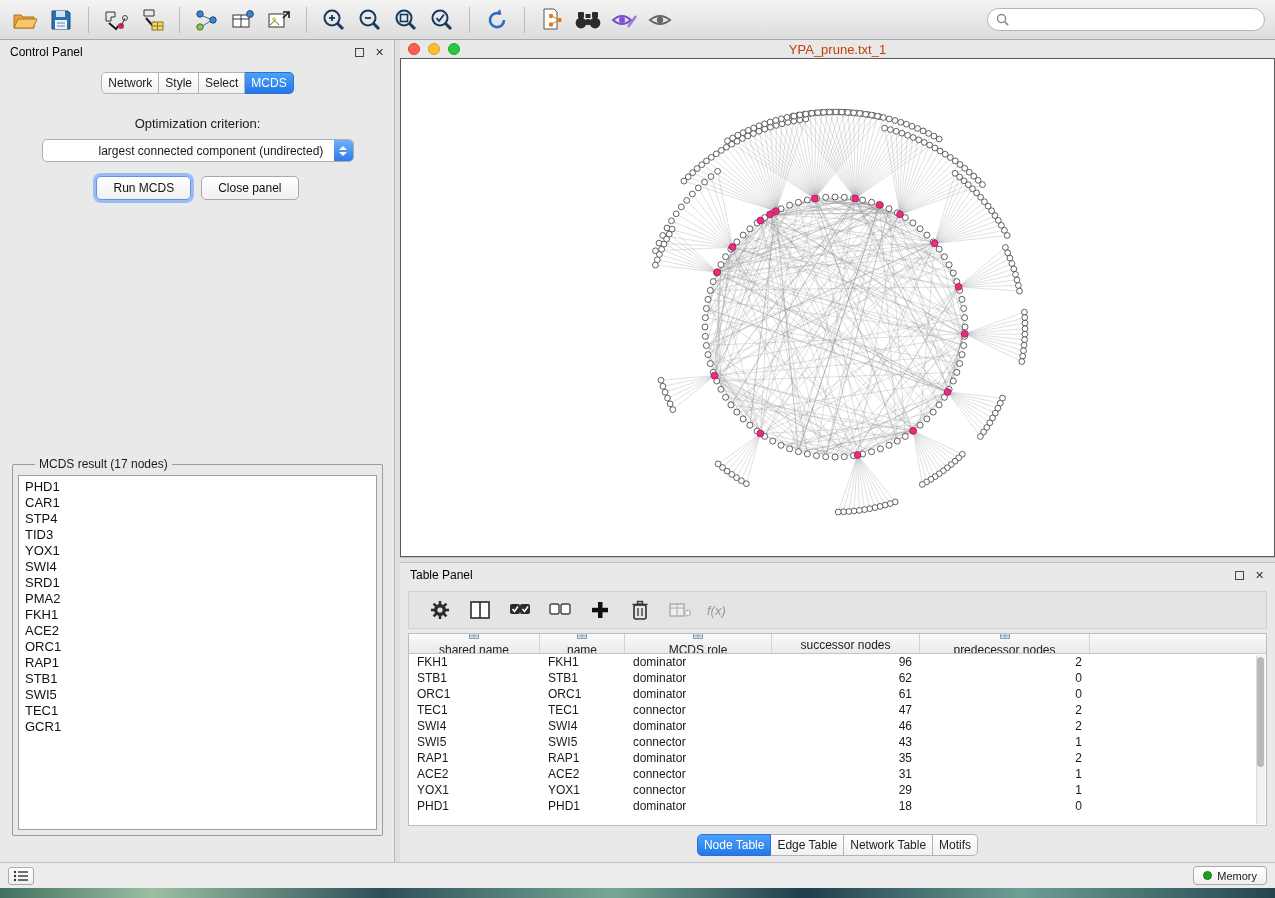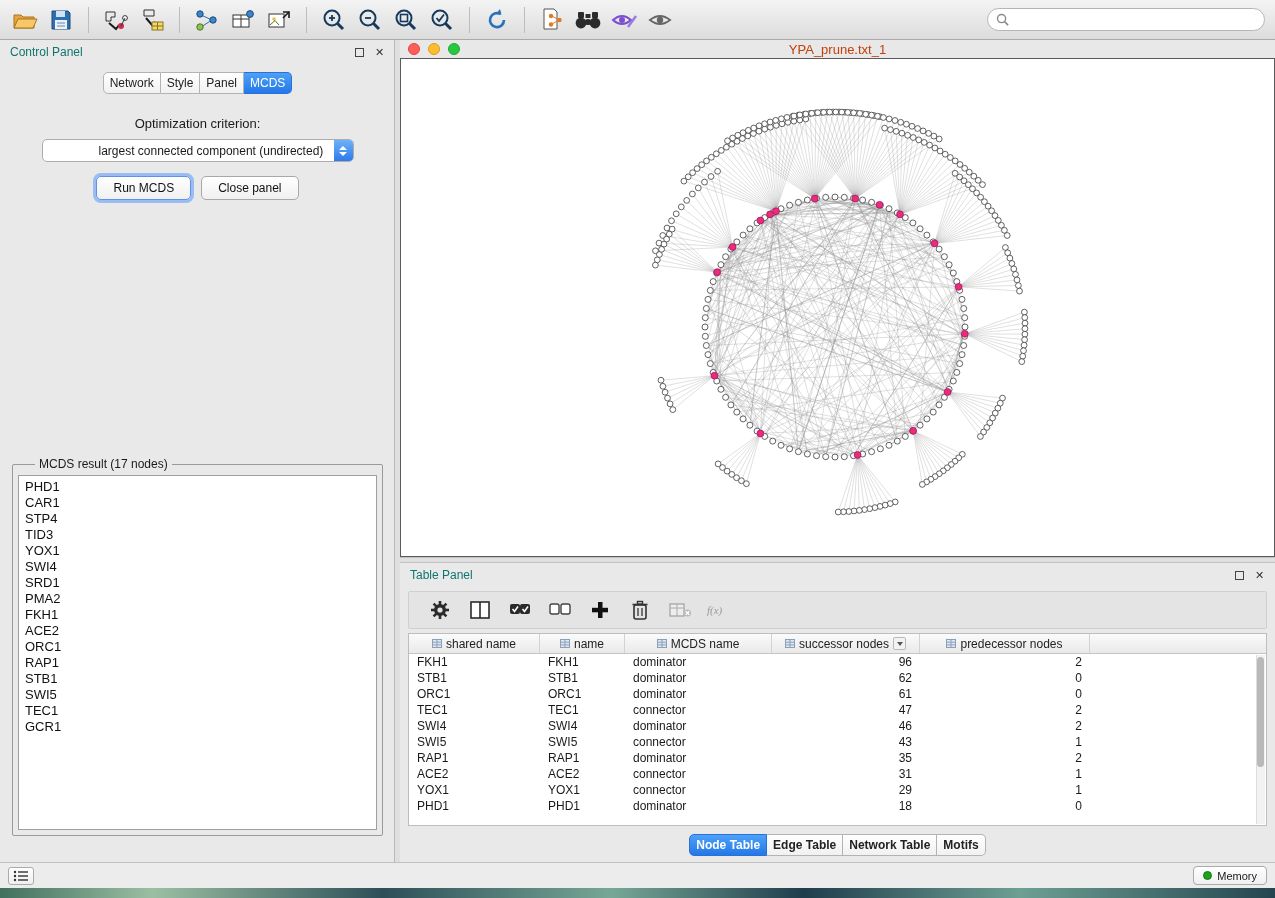--- a/index.html
+++ b/index.html
@@ -16,21 +16,21 @@
                border-radius:12px; display:flex; align-items:center; padding:0 8px; gap:5px; }
   .searchbox input { border:none; outline:none; flex:1; font-size:12px; font-family:"Liberation Sans",sans-serif; background:transparent; }
 
   
   .main { flex:1 1 auto; display:flex; min-height:0; }
 
   
   .control-panel { flex:0 0 400px; width:400px; display:flex; flex-direction:column;
                    background:#e9e9e9; border-right:5px solid #dfdfdf; box-shadow:inset -1px 0 0 #b9b9b9; }
   .panel-titlebar { height:24px; display:flex; align-items:center; padding:0 10px; gap:8px; }
-  .panel-title { font-size:12px; color:#0f766e; }
+  .panel-title { font-size:12px; color:#000000; }
   .panel-title-icons { margin-left:auto; display:flex; gap:9px; align-items:center; }
   .mini-icon { width:11px; height:11px; display:flex; align-items:center; justify-content:center; color:#333; font-size:11px; line-height:1; }
   .float-box { width:9px; height:9px; border:1.5px solid #444; }
 
   .seg-tabs { display:flex; justify-content:center; margin:8px 0 10px 0; }
   .seg-tab { padding:3px 6px; font-size:12px; background:linear-gradient(#ffffff,#f1f1f1);
              border:1px solid #b3b3b3; border-left:none; color:#222; cursor:default; }
   .seg-tab:first-child { border-left:1px solid #b3b3b3; border-radius:5px 0 0 5px; }
   .seg-tab:last-child { border-radius:0 5px 5px 0; }
   .seg-tab.selected { background:linear-gradient(#4da1f8,#2478e8); color:#fff; border-color:#2c6fd6; }
@@ -68,44 +68,44 @@
   .net-title { position:absolute; left:0; right:0; text-align:center; font-size:13px; color:#c2410c; }
   .net-canvas { flex:1; background:#fff; border:1px solid #5a5a5a; margin:0; overflow:hidden; }
 
   .h-splitter { flex:0 0 6px; background:#dfdfdf; border-top:1px solid #c2c2c2; border-bottom:1px solid #c2c2c2; }
 
   
   .table-panel { flex:1 1 auto; display:flex; flex-direction:column; min-height:0; background:#e9e9e9; }
   .tp-toolbar { height:38px; display:flex; align-items:center; gap:14px; padding:0 18px;
                 background:#e4e4e4; border-top:1px solid #cfcfcf; border-bottom:1px solid #c6c6c6; margin:4px 8px 0 8px; border:1px solid #cfcfcf; border-radius:2px; }
   .tp-btn { width:26px; height:26px; display:flex; align-items:center; justify-content:center; }
-  .fx-label { font-family:Liberation Serif, serif; font-style:italic; font-size:11px; color:#9a9a9a; }
+  .fx-label { font-family:Liberation Sans, sans-serif; font-style:italic; font-size:13px; color:#9a9a9a; }
 
   .ttable { flex:1; display:flex; flex-direction:column; margin:4px 8px 0 8px; background:#fff;
             border:1px solid #bdbdbd; position:relative; min-height:0; overflow:hidden; }
   .thead { display:flex; height:20px; background:linear-gradient(#fbfbfb,#e9e9e9); border-bottom:1px solid #c5c5c5; }
   .thcell { display:flex; align-items:center; justify-content:center; gap:4px; font-size:12px; color:#222;
-            border-right:1px solid #d2d2d2; overflow:hidden; }
+            border-right:1px solid #d2d2d2; overflow:hidden;flex-direction:column; }
   .trow { display:flex; height:16px; }
   .tcell { font-size:12px; display:flex; align-items:center; padding:0 8px; overflow:hidden; white-space:nowrap; }
   .c0 { width:131px; flex:0 0 131px; }
   .c1 { width:85px;  flex:0 0 85px; }
   .c2 { width:147px; flex:0 0 147px; }
   .c3 { width:148px; flex:0 0 148px; }
   .c4 { width:170px; flex:0 0 170px; }
   .cf { flex:1; border-right:none !important; }
   .tcell.c3, .tcell.c4 { justify-content:flex-end; }
   .hicon { flex:0 0 auto; }
   .sortbox { width:13px; height:13px; border:1px solid #b9b9b9; background:#f2f2f2; border-radius:2px;
              display:flex; align-items:center; justify-content:center; }
   .sortbox i { width:0; height:0; border-left:3.5px solid transparent; border-right:3.5px solid transparent; border-top:4px solid #555; }
   .vscroll { position:absolute; right:1px; top:21px; bottom:1px; width:9px; background:#f2f2f2; border-left:1px solid #ddd; }
   .vthumb { position:absolute; top:2px; right:1px; width:7px; height:110px; background:#b9b9b9; border-radius:4px; }
 
-  .tp-tabs { flex:0 0 26px; display:flex; justify-content:center; align-items:center; margin:3px 0 4px 0;font-weight:bold; }
+  .tp-tabs { flex:0 0 26px; display:flex; justify-content:center; align-items:center; margin:3px 0 4px 0; }
 
   
   .statusbar { flex:0 0 26px; background:#ececec; border-top:1px solid #bfbfbf; display:flex; align-items:center; padding:0 8px; }
   .list-btn { width:26px; height:18px; border:1px solid #ababab; border-radius:3px; background:linear-gradient(#fff,#efefef);
               display:flex; align-items:center; justify-content:center; }
   .memory-btn { margin-left:auto; height:19px; border:1px solid #ababab; border-radius:4px; background:linear-gradient(#fff,#f0f0f0);
                 display:flex; align-items:center; gap:5px; padding:0 9px; font-size:11px; }
   .mem-dot { width:9px; height:9px; border-radius:50%; background:#1fa11f; border:1px solid #157a15; }
 
   .wallpaper { flex:0 0 10px; background:linear-gradient(90deg,#41705f 0%, #9cbfa3 12%, #2d4f58 30%, #77a796 48%, #1f3d4c 63%, #6d9f93 80%, #24454f 100%); }
@@ -266,21 +266,21 @@
           <span class="mini-icon">
               <span class="float-box"></span>
             </span>
           <span class="mini-icon">✕</span>
         </span>
       </div>
 
       <div class="seg-tabs">
           <div class="seg-tab">Network</div>
           <div class="seg-tab">Style</div>
-          <div class="seg-tab">Panel</div>
+          <div class="seg-tab">Select</div>
           <div class="seg-tab selected">MCDS</div>
         </div>
 
       <div class="opt-label">Optimization criterion:</div>
 
       <div class="combo">
         <span class="combo-text">largest connected component (undirected)</span>
         <span class="combo-stepper">
             <span class="up"></span>
             <span class="down"></span>
@@ -730,21 +730,21 @@
                 </svg>
                 <span>name</span>
               </div>
               <div class="thcell c2">
                 <svg class="hicon" width="10" height="9" viewBox="0 0 10 9">
                   <rect x="0.5" y="0.5" width="9" height="8" fill="#dfe8f2" stroke="#8aa0b8"></rect>
                   <line x1="0.5" y1="3.2" x2="9.5" y2="3.2" stroke="#8aa0b8"></line>
                   <line x1="0.5" y1="5.9" x2="9.5" y2="5.9" stroke="#8aa0b8"></line>
                   <line x1="5" y1="0.5" x2="5" y2="8.5" stroke="#8aa0b8"></line>
                 </svg>
-                <span>MCDS name</span>
+                <span>MCDS role</span>
               </div>
               <div class="thcell c3">
                 <svg class="hicon" width="10" height="9" viewBox="0 0 10 9">
                   <rect x="0.5" y="0.5" width="9" height="8" fill="#dfe8f2" stroke="#8aa0b8"></rect>
                   <line x1="0.5" y1="3.2" x2="9.5" y2="3.2" stroke="#8aa0b8"></line>
                   <line x1="0.5" y1="5.9" x2="9.5" y2="5.9" stroke="#8aa0b8"></line>
                   <line x1="5" y1="0.5" x2="5" y2="8.5" stroke="#8aa0b8"></line>
                 </svg>
                 <span>successor nodes</span>
                 <span class="sortbox">

